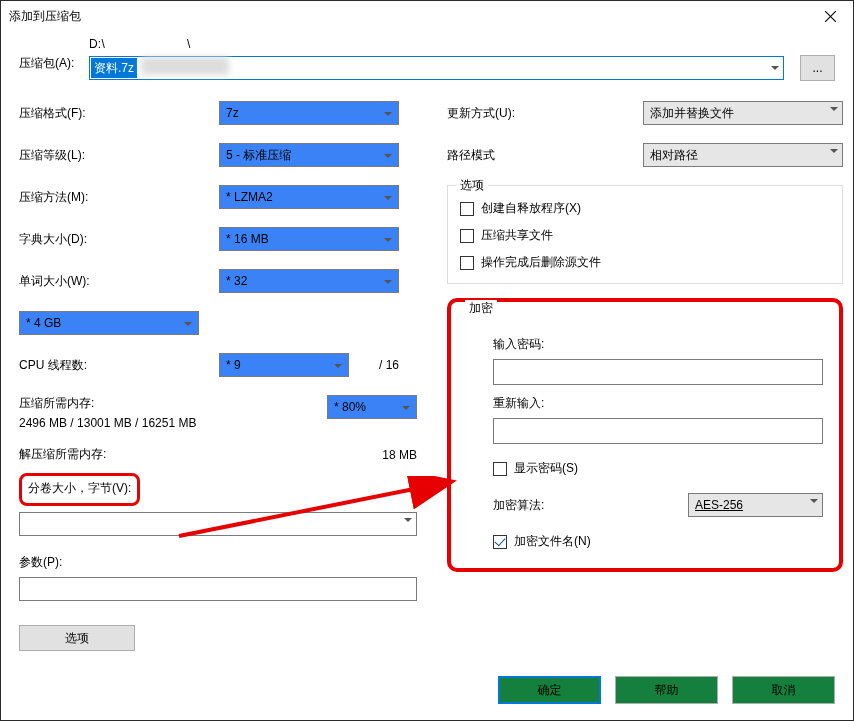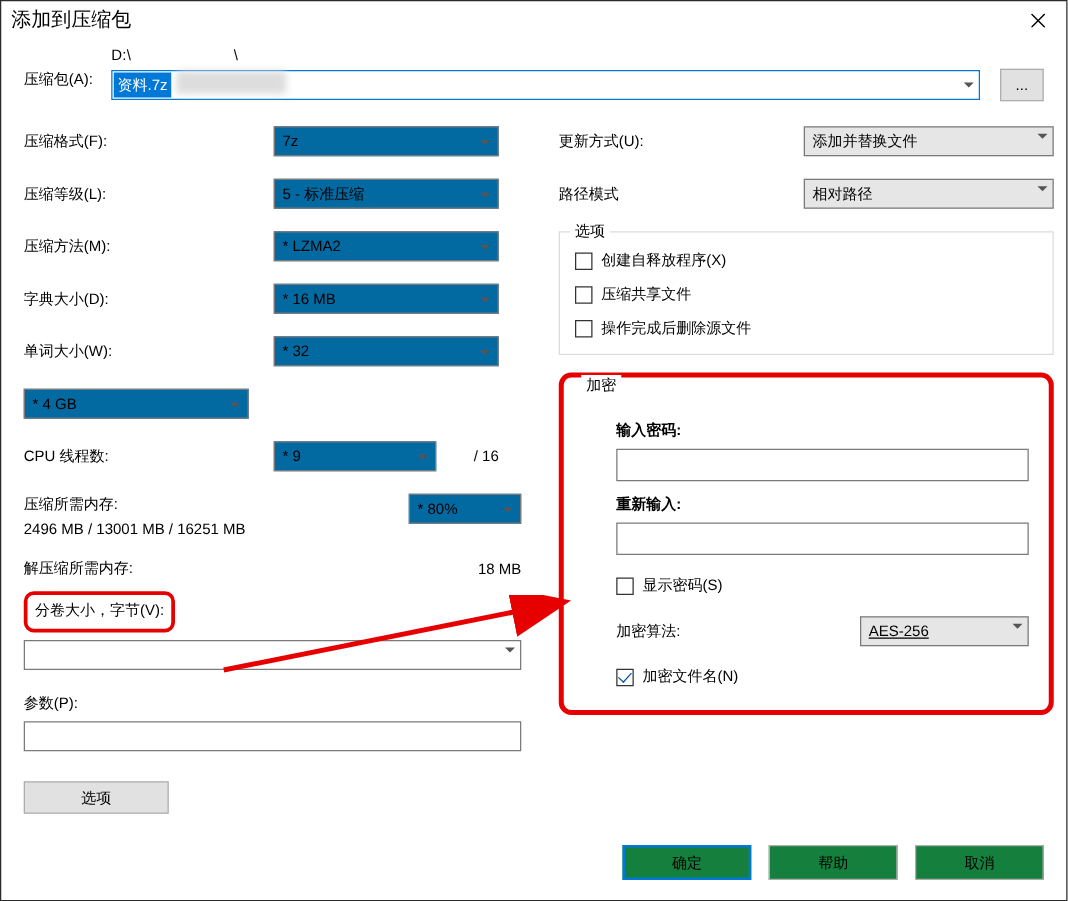--- a/index.html
+++ b/index.html
@@ -1,39 +1,39 @@
 <!DOCTYPE html>
 <html><head>
 <meta charset="utf-8">
 <style>
 * { box-sizing: border-box; margin: 0; padding: 0; font-family: "Microsoft YaHei", "Segoe UI", Tahoma, sans-serif; font-size: 12px; }
 body { background: #fff; width: 854px; height: 721px; position: relative; border: 1px solid #2b2b2b; }
 .title-bar { height: 30px; display: flex; align-items: center; padding-left: 8px; position: relative; }
-.title-text { font-size: 16px; }
+.title-text { font-size: 12px; }
 .close-btn { position: absolute; right: 0; top: 0; width: 46px; height: 30px; display:flex; align-items:center; justify-content:center; cursor:default; }
 .close-svg { width:11px; height:11px; stroke:#000; stroke-width:1; }
 .content { padding: 6px 18px 12px 18px; }
 .archive-row { display:flex; align-items:flex-start; gap:10px; margin-bottom:20px; }
 .archive-left-label { width:60px; padding-top: 18px; }
 .archive-right { flex:1; }
 .path-text { font-size:12px; margin-bottom:4px; letter-spacing: 0.2px; }
 .archive-combo-row { display:flex; align-items:center; gap:16px; }
 .archive-combo { flex:1; position:relative; }
 .archive-combo-input { width:100%; height:24px; border:1px solid #0078d7; padding:0 20px 0 4px; background:#fff; color:#fff; }
 .archive-sel { position:absolute; left:2px; top:2px; height:20px; background:#0078d7; color:#fff; padding:0 3px; display:flex; align-items:center; }
 .archive-combo .dd { position:absolute; right:2px; top:4px; width:14px; height:16px; display:flex; align-items:center; justify-content:center; }
 .dd-arrow { width:0;height:0;border-left:4px solid transparent;border-right:4px solid transparent;border-top:4px solid #555; }
 .browse-btn { width:35px; height:26px; background:#e1e1e1; border:1px solid #adadad; display:flex; align-items:center; justify-content:center; cursor:default; }
 .two-col { display:flex; gap:30px; }
 .col-left { width:400px; }
 .col-right { flex:1; }
 .field-row { display:flex; align-items:center; margin-bottom:18px; height:24px; }
 .field-label { width:200px; }
 .field-control { width:180px; }
-.combo { width:100%; height:24px; border:1px solid #7a7a7a; background:#0369a1; position:relative; display:flex; align-items:center; padding:0 18px 0 6px; }
+.combo { width:100%; height:24px; border:1px solid #7a7a7a; background:#3b82f6; position:relative; display:flex; align-items:center; padding:0 18px 0 6px; }
 .combo.short { width:130px; }
 .combo .dd { position:absolute; right:4px; top:5px; width:12px; height:14px; display:flex; align-items:center; justify-content:center; }
 .cpu-row { display:flex; align-items:center; }
 .cpu-extra { margin-left: 18px; text-align:right; width:32px; }
 .mem-row { display:flex; align-items:center; justify-content:space-between; margin-bottom:6px; }
 .mem-label { }
 .mem-value { }
 .mem-block { margin-bottom:16px; }
 .sub-text { margin-top:4px;}
 .vol-label-wrap { border:3px solid #e60000; border-radius:8px; display:inline-block; padding:4px 6px 6px 6px; margin-bottom:6px; }
@@ -47,21 +47,21 @@
 .combo-wide { width:200px; height:24px; border:1px solid #7a7a7a; background:#e6e6e6; position:relative; display:flex; align-items:center; padding:0 18px 0 6px; margin-left:auto; }
 .combo-wide .dd { position:absolute; right:4px; top:5px; }
 .fieldset { border:1px solid #dcdcdc; padding:14px 12px 12px 12px; margin-bottom:14px; position:relative; }
 .fieldset-legend { position:absolute; top:-9px; left:8px; background:#fff; padding:0 4px; }
 .chk-row { display:flex; align-items:center; margin-bottom:10px; }
 .chk { width:14px; height:14px; border:1px solid #333; margin-right:7px; display:flex; align-items:center; justify-content:center; background:#fff; }
 .chk.checked::after { content:""; width:9px; height:5px; border-left:1.5px solid #0053a6; border-bottom:1.5px solid #0053a6; transform: rotate(-48deg) translate(1px,-1px); }
 .enc-box { border:4px solid #e60000; border-radius:10px; padding:10px 16px 18px 16px; position:relative; }
 .enc-legend { position:absolute; top:-2px; left:14px; background:#fff; padding:0 4px; }
 .enc-inner { padding-top: 14px; }
-.enc-field-label { margin: 10px 0 6px 26px; font-weight: bold; }
+.enc-field-label { margin: 10px 0 6px 26px; }
 .enc-input { width:330px; height:26px; border:1px solid #7a7a7a; background:#fff; margin-left:26px; padding:0 4px; }
 .enc-chk-row { display:flex; align-items:center; margin:16px 0 0 26px; }
 .enc-alg-row { display:flex; align-items:center; margin:16px 0 0 26px; justify-content:space-between; }
 .enc-alg-combo { width:135px; height:24px; border:1px solid #7a7a7a; background:#e6e6e6; position:relative; display:flex; align-items:center; padding:0 18px 0 6px;text-decoration:underline; }
 .enc-alg-combo .dd { position:absolute; right:4px; top:5px; }
 .arrow-svg { position:absolute; left:170px; top:475px; pointer-events:none; }
 .button-row { position:absolute; bottom:16px; right:18px; display:flex; gap:14px; }
 .btn { width:103px; height:28px; background:#15803d; border:1px solid #adadad; display:flex; align-items:center; justify-content:center; cursor:default; }
 .btn.primary { border:2px solid #0078d7; }
 .mask { position:absolute; left:140px; top:56px; width:88px; height:18px; background: #ddd; filter: blur(3px); border-radius:3px; }

